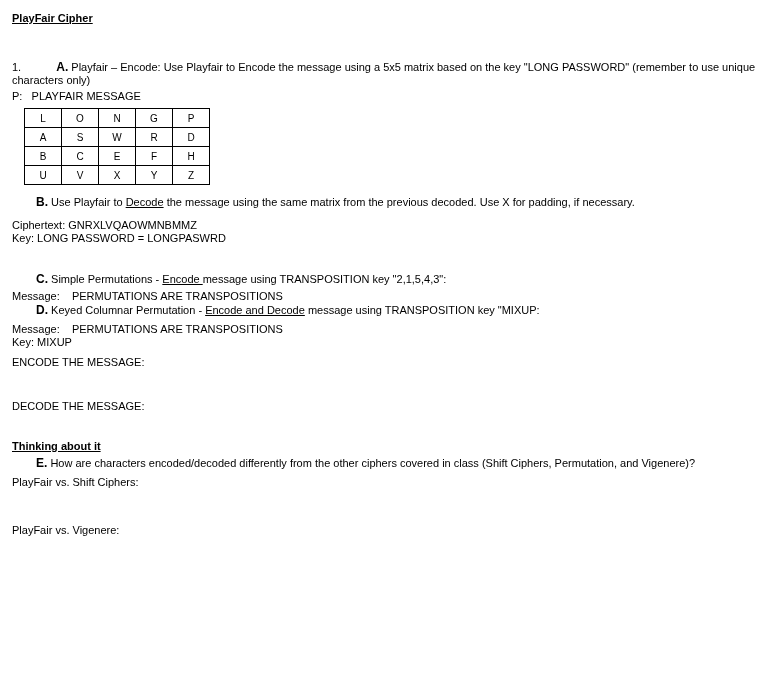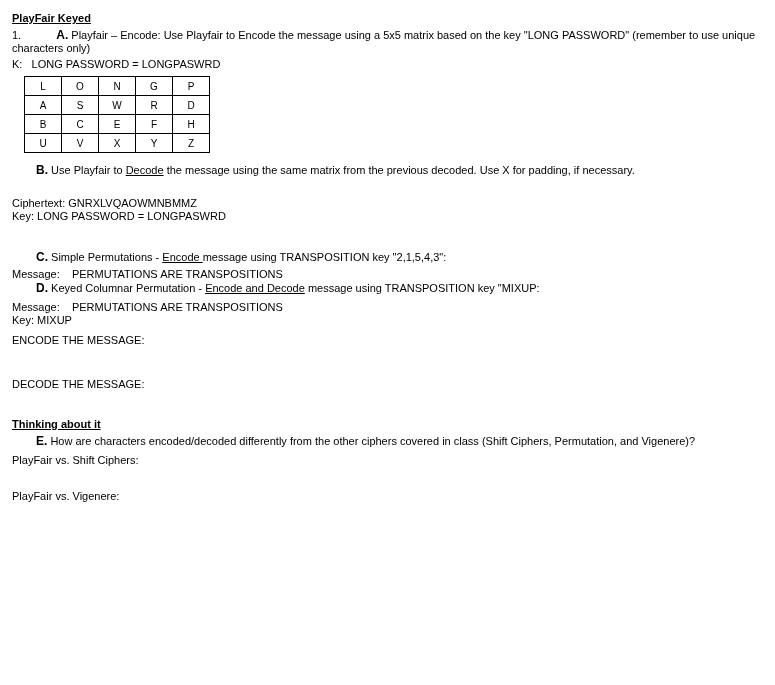--- a/index.html
+++ b/index.html
@@ -13,20 +13,21 @@
       box-sizing: border-box;
     }
     .section-title {
       text-decoration: underline;
       font-weight: bold;
       margin-bottom: 4px;
       display: inline-block;
     }
     .item-row {
       margin-bottom: 4px;
+      margin-top: 32px;
     }
     .item-label {
       font-weight: bold;
       font-size: 12px;
     }
     .item-num {
       font-size: 11px;
       margin-right: 8px;
     }
     .indent {
@@ -57,31 +58,31 @@
       margin-top: 28px;
     }
     .u {
       text-decoration: underline;
     }
   </style>
 </head>
 <body>
 
 <div class="block">
-  <div><span class="section-title">PlayFair Keyed</span></div>
+  <div><span class="section-title">PlayFair Cipher</span></div>
 
   <div class="item-row">
     <span class="item-num">1.</span>
     <span class="item-label indent">A.</span>
     <span>Playfair – Encode: Use Playfair to Encode the message using a 5x5 matrix based on the key "LONG PASSWORD" (remember to use unique characters only)</span>
   </div>
 
   <div class="kv">
-    <span>K:</span>&nbsp;&nbsp;
-    <span>LONG PASSWORD = LONGPASWRD</span>
+    <span>P:</span>&nbsp;&nbsp;
+    <span>PLAYFAIR MESSAGE</span>
   </div>
 
   <table class="matrix">
     <tbody id="matrix-body">
         <tr>
           <td>L</td>
           <td>O</td>
           <td>N</td>
           <td>G</td>
           <td>P</td>
@@ -108,21 +109,21 @@
           <td>Z</td>
         </tr>
       </tbody>
   </table>
 
   <div class="sub-block">
     <div class="indent">
       <span class="item-label">B.</span>
       <span>Use Playfair to </span><span class="u">Decode</span><span> the message using the same matrix from the previous decoded. Use X for padding, if necessary.</span>
     </div>
-    <div class="kv" style="margin-top:20px">
+    <div class="kv" style="margin-top:10px">
       <span>Ciphertext:</span>
       <span>GNRXLVQAOWMNBMMZ</span>
     </div>
     <div class="kv">
       <span>Key:</span>
       <span>LONG PASSWORD = LONGPASWRD</span>
     </div>
   </div>
 </div>
 
@@ -155,14 +156,14 @@
   </div>
 </div>
 
 <div class="block spaced">
   <div><span class="section-title">Thinking about it</span></div>
   <div class="indent">
     <span class="item-label">E.</span>
     <span>How are characters encoded/decoded differently from the other ciphers covered in class (Shift Ciphers, Permutation, and Vigenere)?</span>
   </div>
   <div class="kv" style="margin-top:6px">PlayFair vs. Shift Ciphers:</div>
-  <div class="kv" style="margin-top:24px">PlayFair vs. Vigenere:</div>
+  <div class="kv" style="margin-top:36px">PlayFair vs. Vigenere:</div>
 </div>
 
 </body></html>

